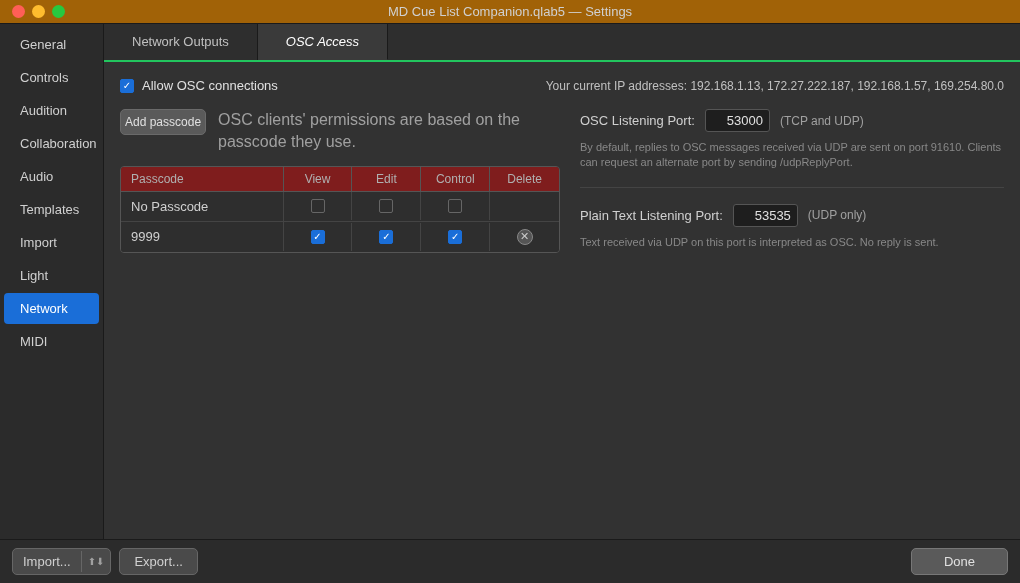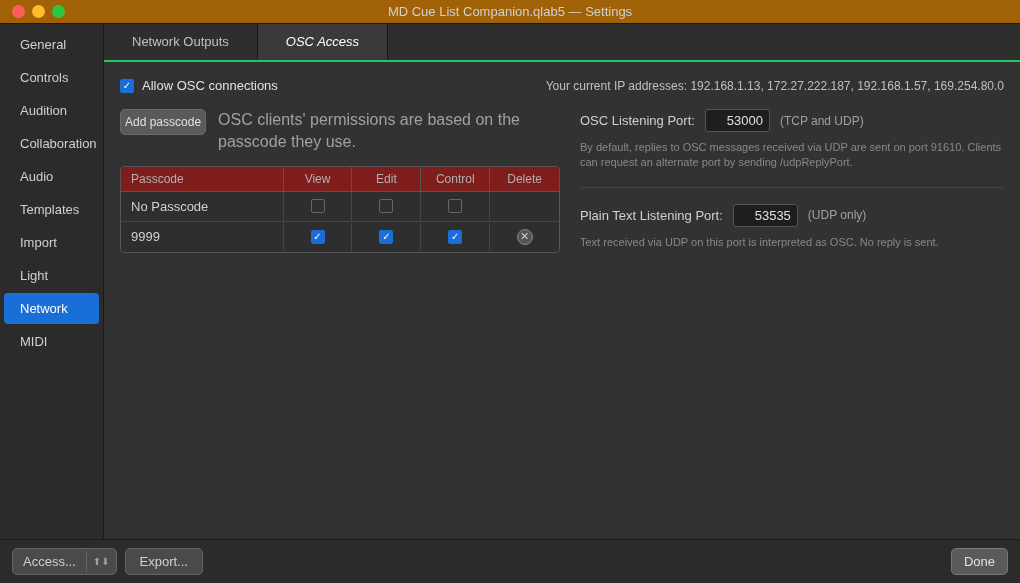--- a/index.html
+++ b/index.html
@@ -343,21 +343,21 @@
       font-size: 13px;
       padding: 5px 14px;
       cursor: pointer;
     }
     .done-btn {
       background: #5a5a5a;
       border: 1px solid #777;
       border-radius: 5px;
       color: #e0e0e0;
       font-size: 13px;
-      padding: 5px 12px;
+      padding: 5px 32px;
       cursor: pointer;
       margin-left: 8px;
     }
 
     
     .osc-allow-checkbox {
       width: 14px; height: 14px;
       border: 1px solid #1a6ed8;
       border-radius: 2px;
       background: #1a6ed8;
@@ -486,19 +486,19 @@
 
       </div>
     </div>
 
   </div>
 </div>
 
 <div class="bottom-bar">
   <div class="bottom-left">
     <div class="import-select">
-      <button class="import-btn">Access...</button>
+      <button class="import-btn">Import...</button>
       <button class="import-chevron">⬆⬇</button>
     </div>
     <button class="export-btn">Export...</button>
   </div>
   <button class="done-btn">Done</button>
 </div>
 
 </body></html>

